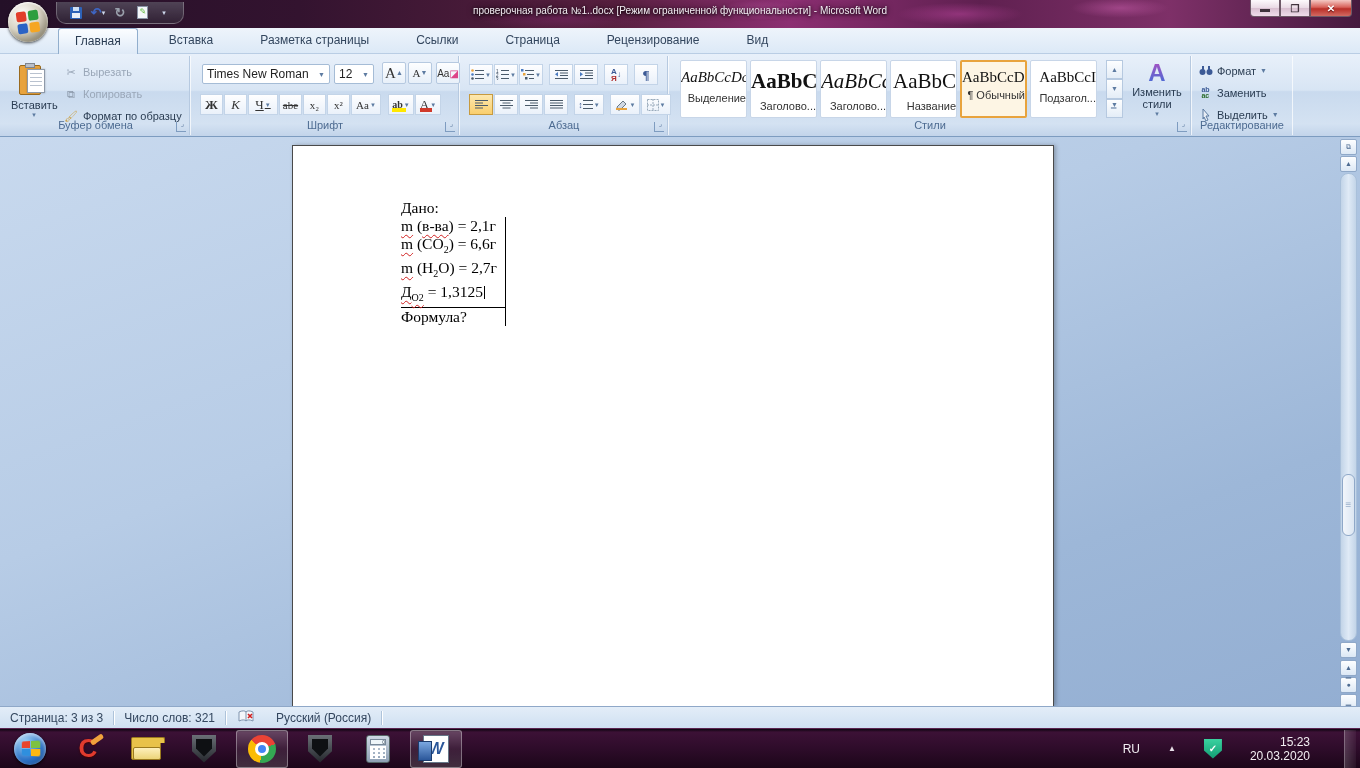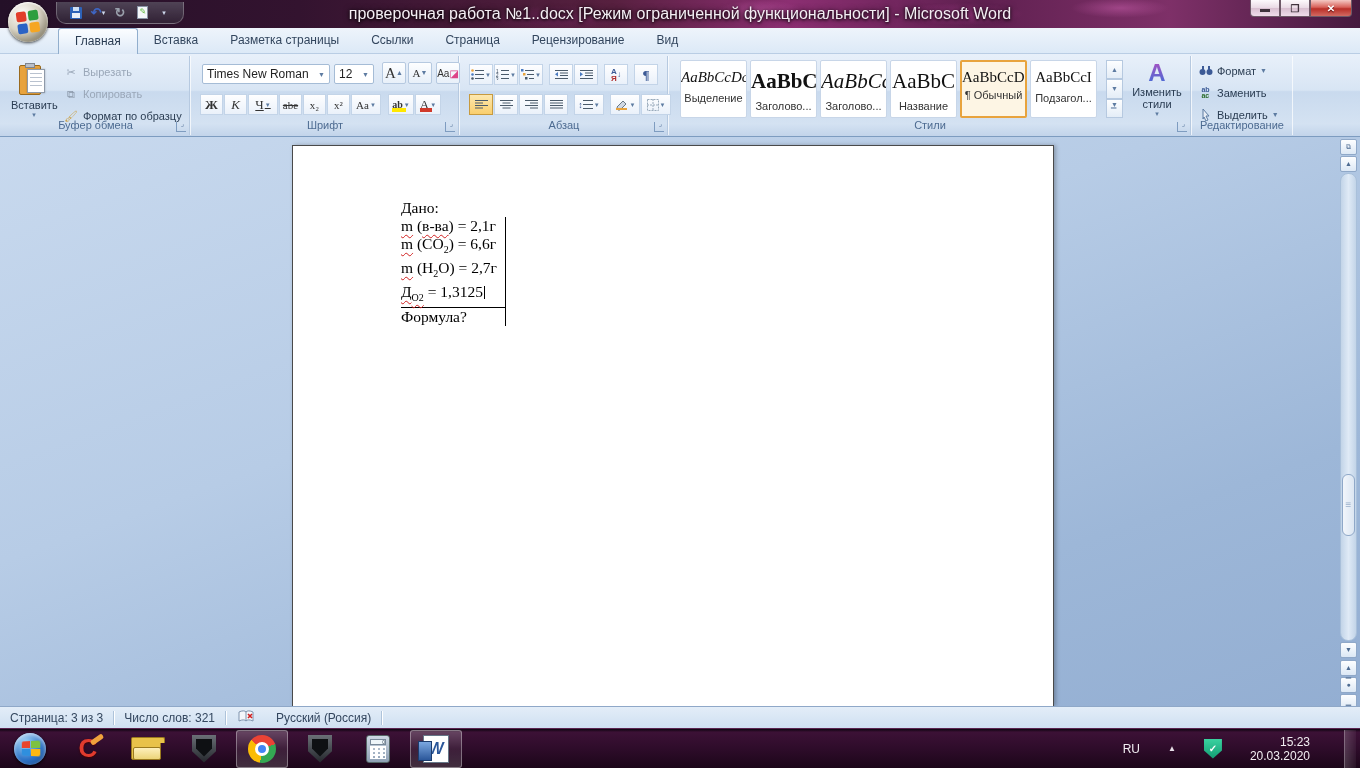--- a/index.html
+++ b/index.html
@@ -10,21 +10,21 @@
   
   #titlebar { position:absolute; left:0; top:0; width:1360px; height:28px;
     background:
       radial-gradient(60px 14px at 760px 10px, rgba(200,90,170,.55), transparent 70%),
       radial-gradient(90px 16px at 960px 14px, rgba(190,70,160,.5), transparent 70%),
       radial-gradient(70px 14px at 1120px 8px, rgba(210,100,180,.45), transparent 70%),
       radial-gradient(120px 18px at 560px 18px, rgba(120,40,100,.6), transparent 70%),
       linear-gradient(90deg,#241028 0%,#33132f 22%,#57203f 45%,#8c2f72 58%,#5f2050 72%,#7e3068 86%,#451a3e 100%);
   }
   #title-text { position:absolute; left:0; right:0; top:5px; text-align:center; color:#f4eef4;
-    font-size:16px; text-shadow:0 1px 3px #000, 0 0 6px rgba(0,0,0,.8); }
+    font-size:10px; text-shadow:0 1px 3px #000, 0 0 6px rgba(0,0,0,.8); }
   #office-btn { position:absolute; left:8px; top:2px; width:40px; height:40px; border-radius:50%;
     background:radial-gradient(circle at 35% 30%, #fdfdfb, #d8d3c4 45%, #9d9784 70%, #6e6753 100%);
     box-shadow:0 1px 3px rgba(0,0,0,.7), inset 0 1px 2px #fff; z-index:30; }
   #office-logo { position:absolute; left:9px; top:9px; width:22px; height:22px; display:grid;
     grid-template-columns:10px 10px; grid-template-rows:10px 10px; gap:2px; transform:rotate(-8deg); }
   #office-logo i { border-radius:2px; }
   #office-logo i:nth-child(1){ background:#e23e2b; } #office-logo i:nth-child(2){ background:#2d9e3f; }
   #office-logo i:nth-child(3){ background:#2b63c5; } #office-logo i:nth-child(4){ background:#f5a623; }
   #qat { position:absolute; left:56px; top:2px; height:22px; display:flex; align-items:center; gap:4px;
     padding:0 10px; background:linear-gradient(#6f6f7b88,#3a3a4466); border-radius:0 0 10px 10px;
@@ -46,21 +46,21 @@
     font-size:10px; color:#40333d; font-weight:bold;
     background:linear-gradient(#fdfafc,#e9d9e4 50%,#d8bfd0 51%,#f0dcea);
     border:1px solid #6e5a68; border-top:none; }
   .wc.min { border-radius:0 0 0 4px; }
   .wc.close { width:42px; border-radius:0 0 4px 0; color:#fff;
     background:linear-gradient(#f4c9c4,#d8625a 45%,#b92f28 55%,#d26a62); text-shadow:0 1px 1px #5a0000; }
 
   
   #tabrow { position:absolute; left:0; top:28px; width:1360px; height:26px;
     background:linear-gradient(#eef4fb,#dce9f7); border-bottom:1px solid #b9cde4; }
-  #tabs { position:absolute; left:58px; top:0; height:26px; display:flex; }
+  #tabs { position:absolute; left:58px; top:0; height:26px; display:flex;gap:15px; }
   .tab { padding:5px 16px 0 16px; font-size:12px; color:#33465e; height:26px; }
   .tab.active { background:linear-gradient(#fbfdff,#eaf2fb 60%,#dfeaf7);
     border:1px solid #91aecd; border-bottom:none; border-radius:3px 3px 0 0; color:#2a3c52; }
 
   
   #ribbon { position:absolute; left:0; top:54px; width:1360px; height:83px;
     background:linear-gradient(#e8f0fa,#d8e5f4 44%,#c9daee 46%,#d4e2f2 85%,#c2d4ea);
     border-bottom:1px solid #7d9cc0; }
   .rgroup { position:absolute; top:2px; height:79px; border-right:1px solid #b6c9e0;
     box-shadow:1px 0 0 rgba(255,255,255,.7); }
@@ -126,21 +126,21 @@
   .pbtn svg { display:block; }
   .pbtn .arr { font-size:6px; color:#5d7ba1; margin-left:1px; }
   .pbtn.active { background:linear-gradient(#fde8b0,#f9ce6d); border-color:#c79a3f; }
   .sort-txt { font-size:8px; font-weight:bold; color:#3c5a96; line-height:7px; }
   .pilcrow { font-family:"Liberation Serif",serif; font-size:13px; color:#3c5a96; font-weight:bold; }
 
   
   #g-styles { left:670px; width:521px; }
   #style-cards { position:absolute; left:10px; top:4px; display:flex; gap:3px; }
   .scard { width:67px; height:58px; background:#fff; border:1px solid #c8d6e8; border-radius:2px;
-    overflow:hidden; text-align:center; padding-top:8px; }
+    overflow:hidden; text-align:right; padding-top:8px; }
   .scard.selected { border:2px solid #e8a33d; background:#fdf5e4; padding-top:7px; }
   .scard .prev { font-family:"Liberation Serif",serif; font-size:15px; color:#111; white-space:nowrap; }
   .scard .prev.big { font-size:21px; } .scard .prev.i { font-style:italic; }
   .scard .prev.b { font-weight:bold; }
   .scard .slabel { font-size:11px; color:#333; margin-top:6px; white-space:nowrap; }
   .scard.selected .slabel { margin-top:3px; }
   #style-scroll { position:absolute; left:436px; top:4px; width:17px; height:58px; display:flex;
     flex-direction:column; }
   #style-scroll .ssb { flex:1; border:1px solid #b6c9e0; background:linear-gradient(#fdfeff,#e4edf7);
     font-size:7px; color:#5d7ba1; display:flex; align-items:center; justify-content:center; }

